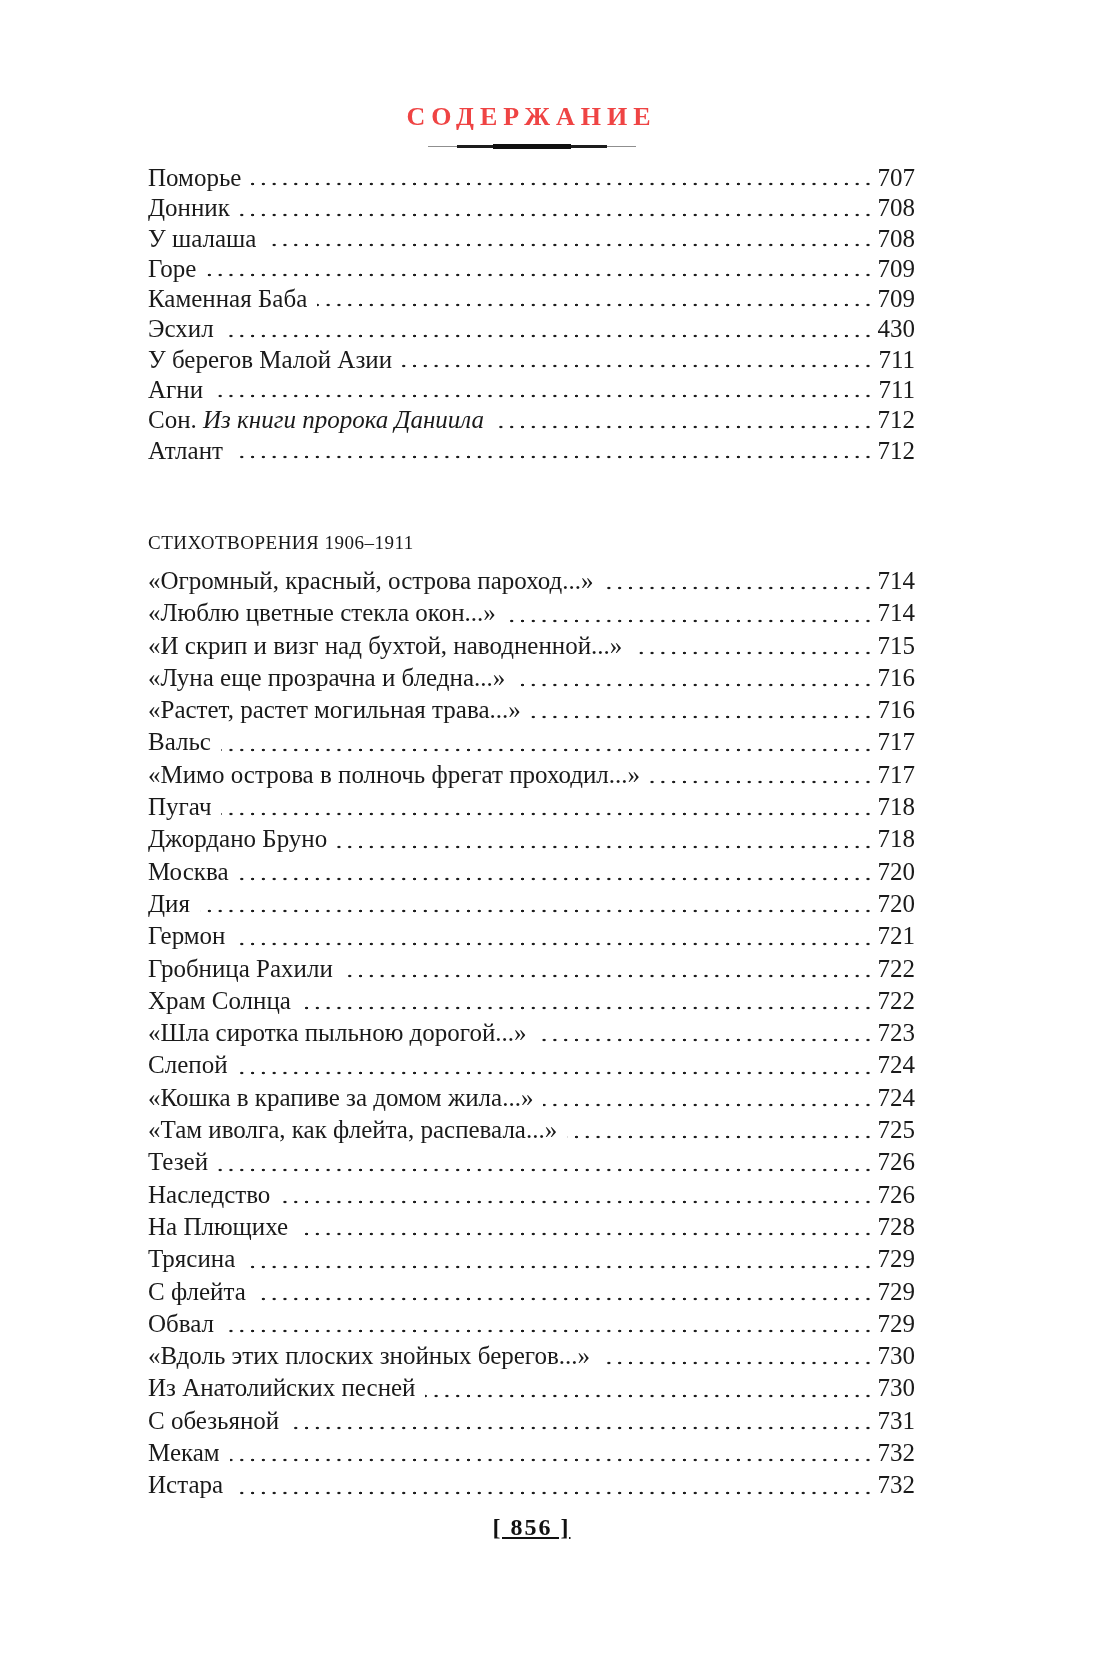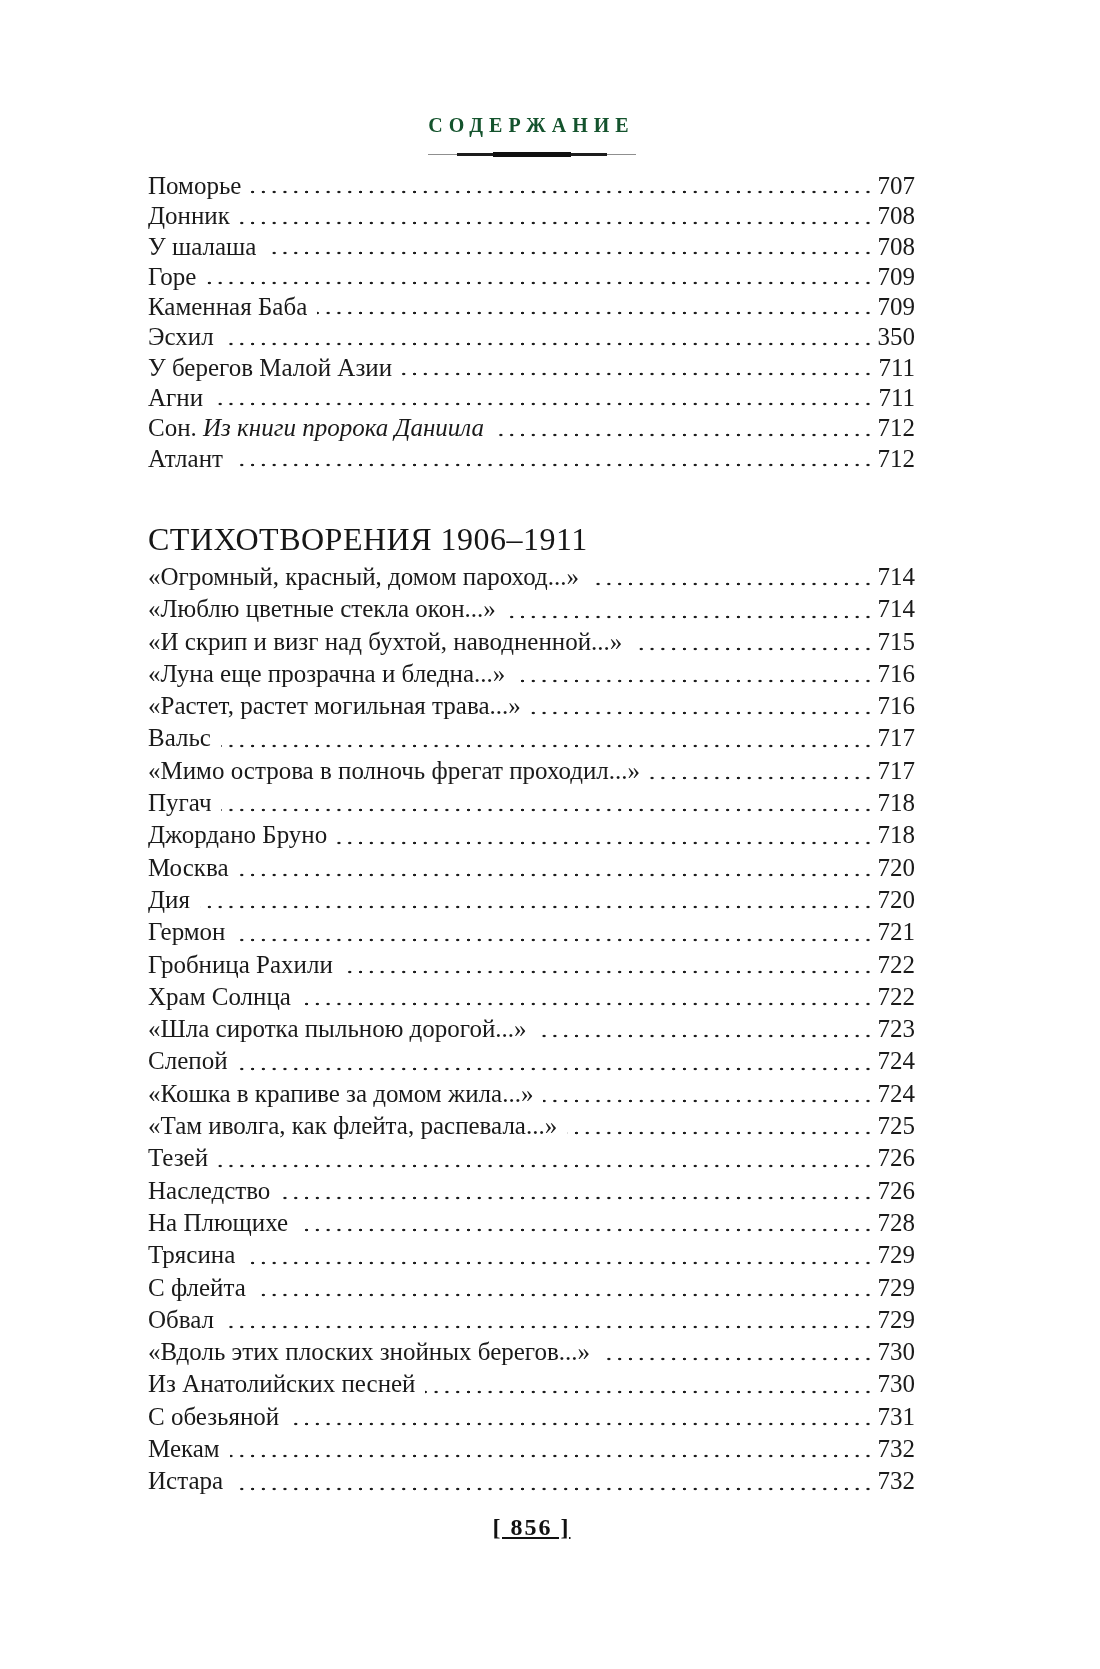--- a/index.html
+++ b/index.html
@@ -13,27 +13,27 @@
     height: 1669px;
     margin: 0 auto;
     background: #ffffff;
     color: #1a1a1a;
     font-family: "Liberation Serif", "DejaVu Serif", serif;
     box-sizing: border-box;
     padding: 104px 185px 0 148px;
     overflow: hidden;
   }
   .page-title {
-    margin: 8px;
-    font-size: 20px;
+    margin: 0;
+    font-size: 26px;
     font-weight: 700;
     letter-spacing: 6px;
     text-align: center;
     line-height: 26px;
-    color: #14532d;
+    color: #ef4444;
   }
   .ornamental-rule {
     width: 208px;
     height: 5px;
     margin: 14px auto 0;
     display: flex;
     align-items: center;
   }
   .ornamental-rule .thin  { flex: 1; height: 1px; background: #8f8f8f; }
   .ornamental-rule .mid   { width: 36px; height: 3px; background: #1c1c1c; }
@@ -61,23 +61,23 @@
     white-space: nowrap;
   }
   .toc-title i { font-style: italic; margin-top: 38px; }
   .toc-page {
     background: #ffffff;
     padding-left: 4px;
     white-space: nowrap;
   }
 
   .toc-heading {
-    font-size: 32px;
+    font-size: 19px;
     line-height: 34px;
-    margin: 48px 0 5px 0;
+    margin: 60px 0 5px 0;
     letter-spacing: 0.5px;
     color: #161616;
   }
 
   .page-footer {
     position: absolute;
     top: 1514px;
     left: 148px;
     width: 767px;
     text-align: center;
@@ -120,21 +120,21 @@
         <div class="toc-row">
           <span class="toc-title">Горе</span>
           <span class="toc-page">709</span>
         </div>
         <div class="toc-row">
           <span class="toc-title">Каменная Баба</span>
           <span class="toc-page">709</span>
         </div>
         <div class="toc-row">
           <span class="toc-title">Эсхил</span>
-          <span class="toc-page">350</span>
+          <span class="toc-page">430</span>
         </div>
         <div class="toc-row">
           <span class="toc-title">У берегов Малой Азии</span>
           <span class="toc-page">711</span>
         </div>
         <div class="toc-row">
           <span class="toc-title">Агни</span>
           <span class="toc-page">711</span>
         </div>
         <div class="toc-row">
@@ -142,21 +142,21 @@
           <span class="toc-page">712</span>
         </div>
         <div class="toc-row">
           <span class="toc-title">Атлант</span>
           <span class="toc-page">712</span>
         </div>
       </div>
       <div class="toc-section">
         <div class="toc-heading">СТИХОТВОРЕНИЯ 1906–1911</div>
         <div class="toc-row">
-          <span class="toc-title">«Огромный, красный, домом пароход...»</span>
+          <span class="toc-title">«Огромный, красный, острова пароход...»</span>
           <span class="toc-page">714</span>
         </div>
         <div class="toc-row">
           <span class="toc-title">«Люблю цветные стекла окон...»</span>
           <span class="toc-page">714</span>
         </div>
         <div class="toc-row">
           <span class="toc-title">«И скрип и визг над бухтой, наводненной...»</span>
           <span class="toc-page">715</span>
         </div>

